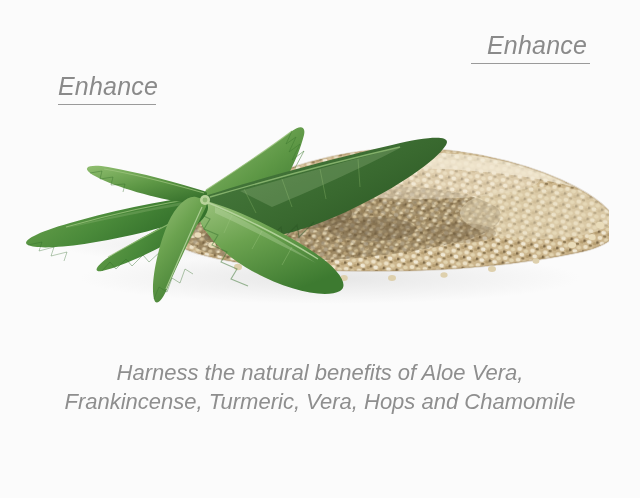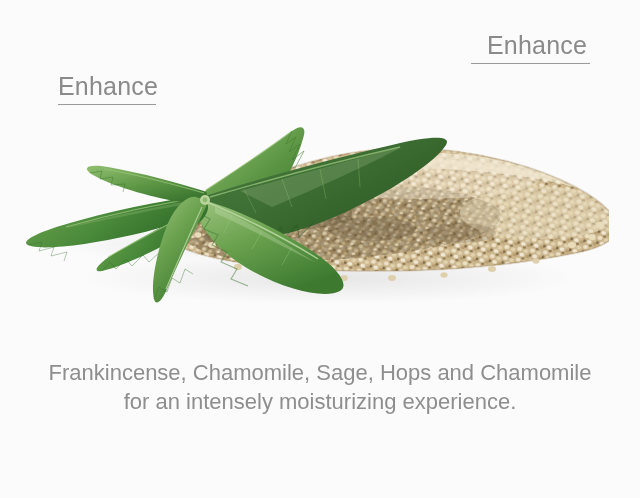--- a/index.html
+++ b/index.html
@@ -12,20 +12,21 @@
     background: #fbfbfb;
     font-family: "Liberation Sans", sans-serif;
     overflow: hidden;
   }
   #slide {
     position: relative;
     width: 609px;
     height: 498px;
     background: #fbfbfb;
     overflow: hidden;
+    font-style: italic;
   }
 
   
   .label {
     position: absolute;
     color: #8a8a8a;
     font-weight: 400;
     letter-spacing: 0.2px;
     white-space: nowrap;
     line-height: 1;
@@ -305,17 +306,17 @@
 
         <g>
           <circle cx="205" cy="105" r="5" fill="#b9d49c"></circle>
           <circle cx="205" cy="105" r="2.4" fill="#8fb873"></circle>
         </g>
       </g>
     </svg>
   </div>
 
   <div id="caption">
-    <span class="cline">Frankincense, Chamomile, Sage, Hops and Chamomile</span>
-    <span class="cline">for an intensely moisturizing experience.</span>
+    <span class="cline">Harness the natural benefits of Aloe Vera,</span>
+    <span class="cline">Frankincense, Turmeric, Vera, Hops and Chamomile</span>
   </div>
 
 </div>
 
 </body></html>

